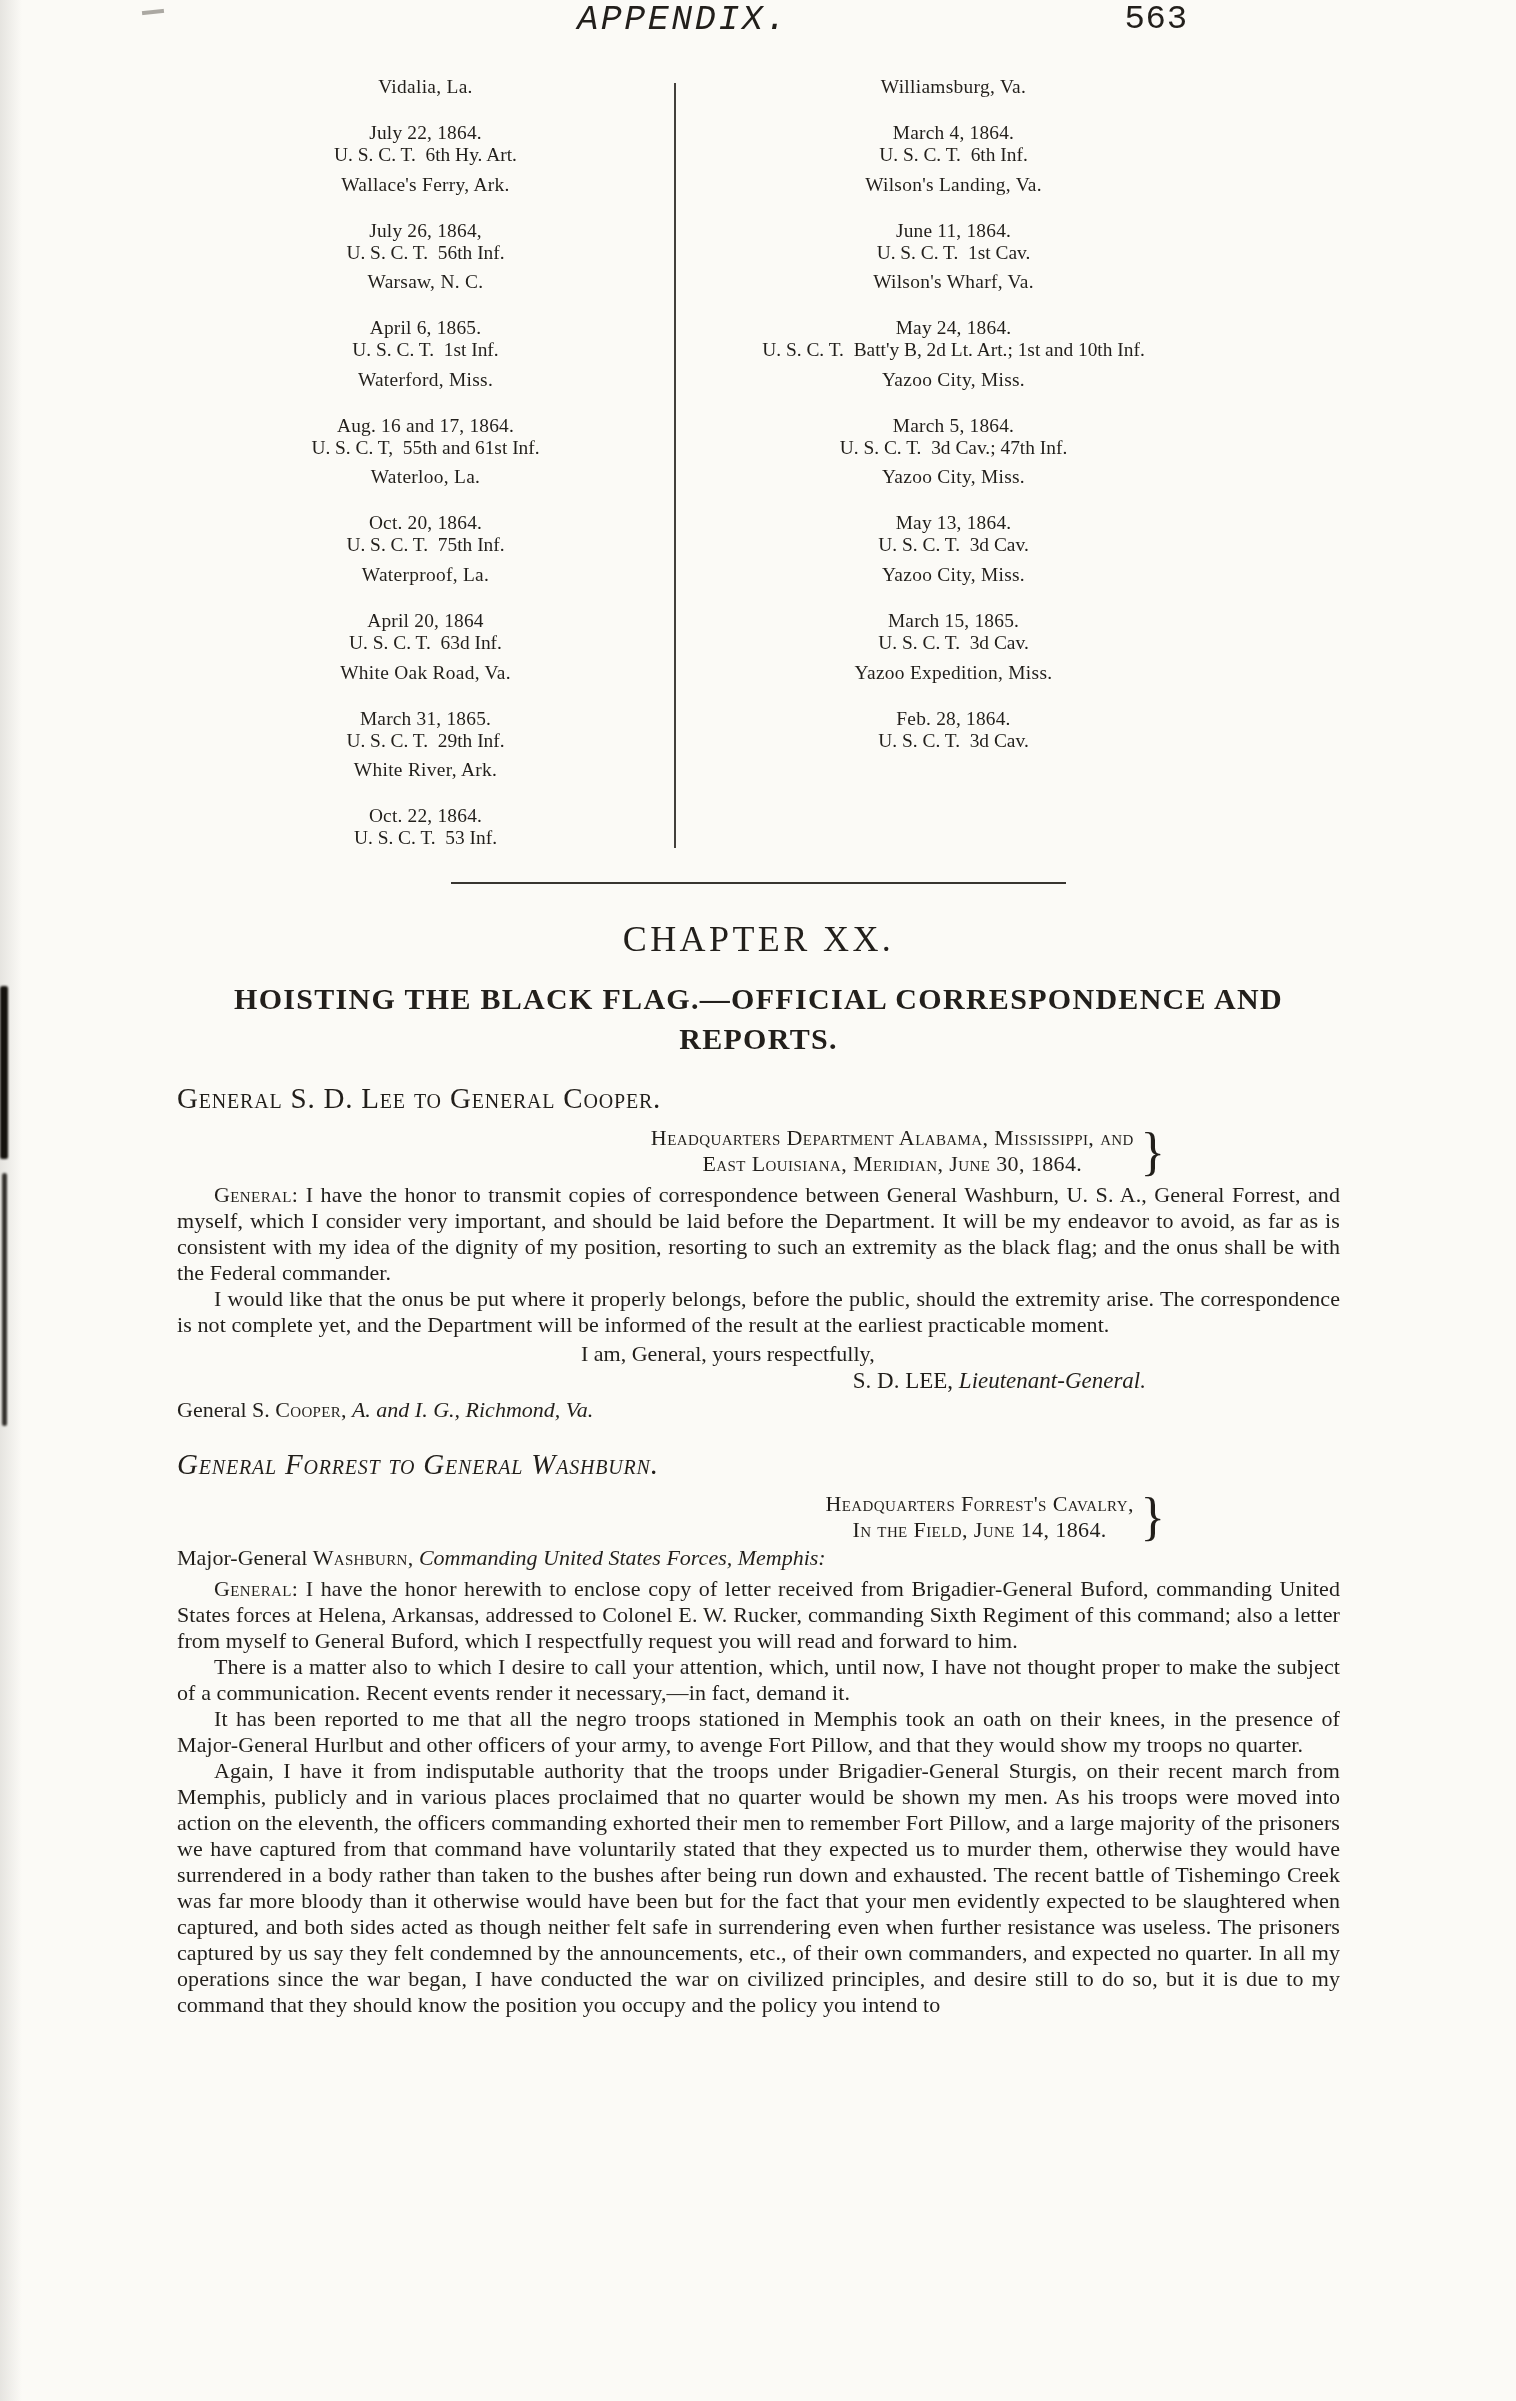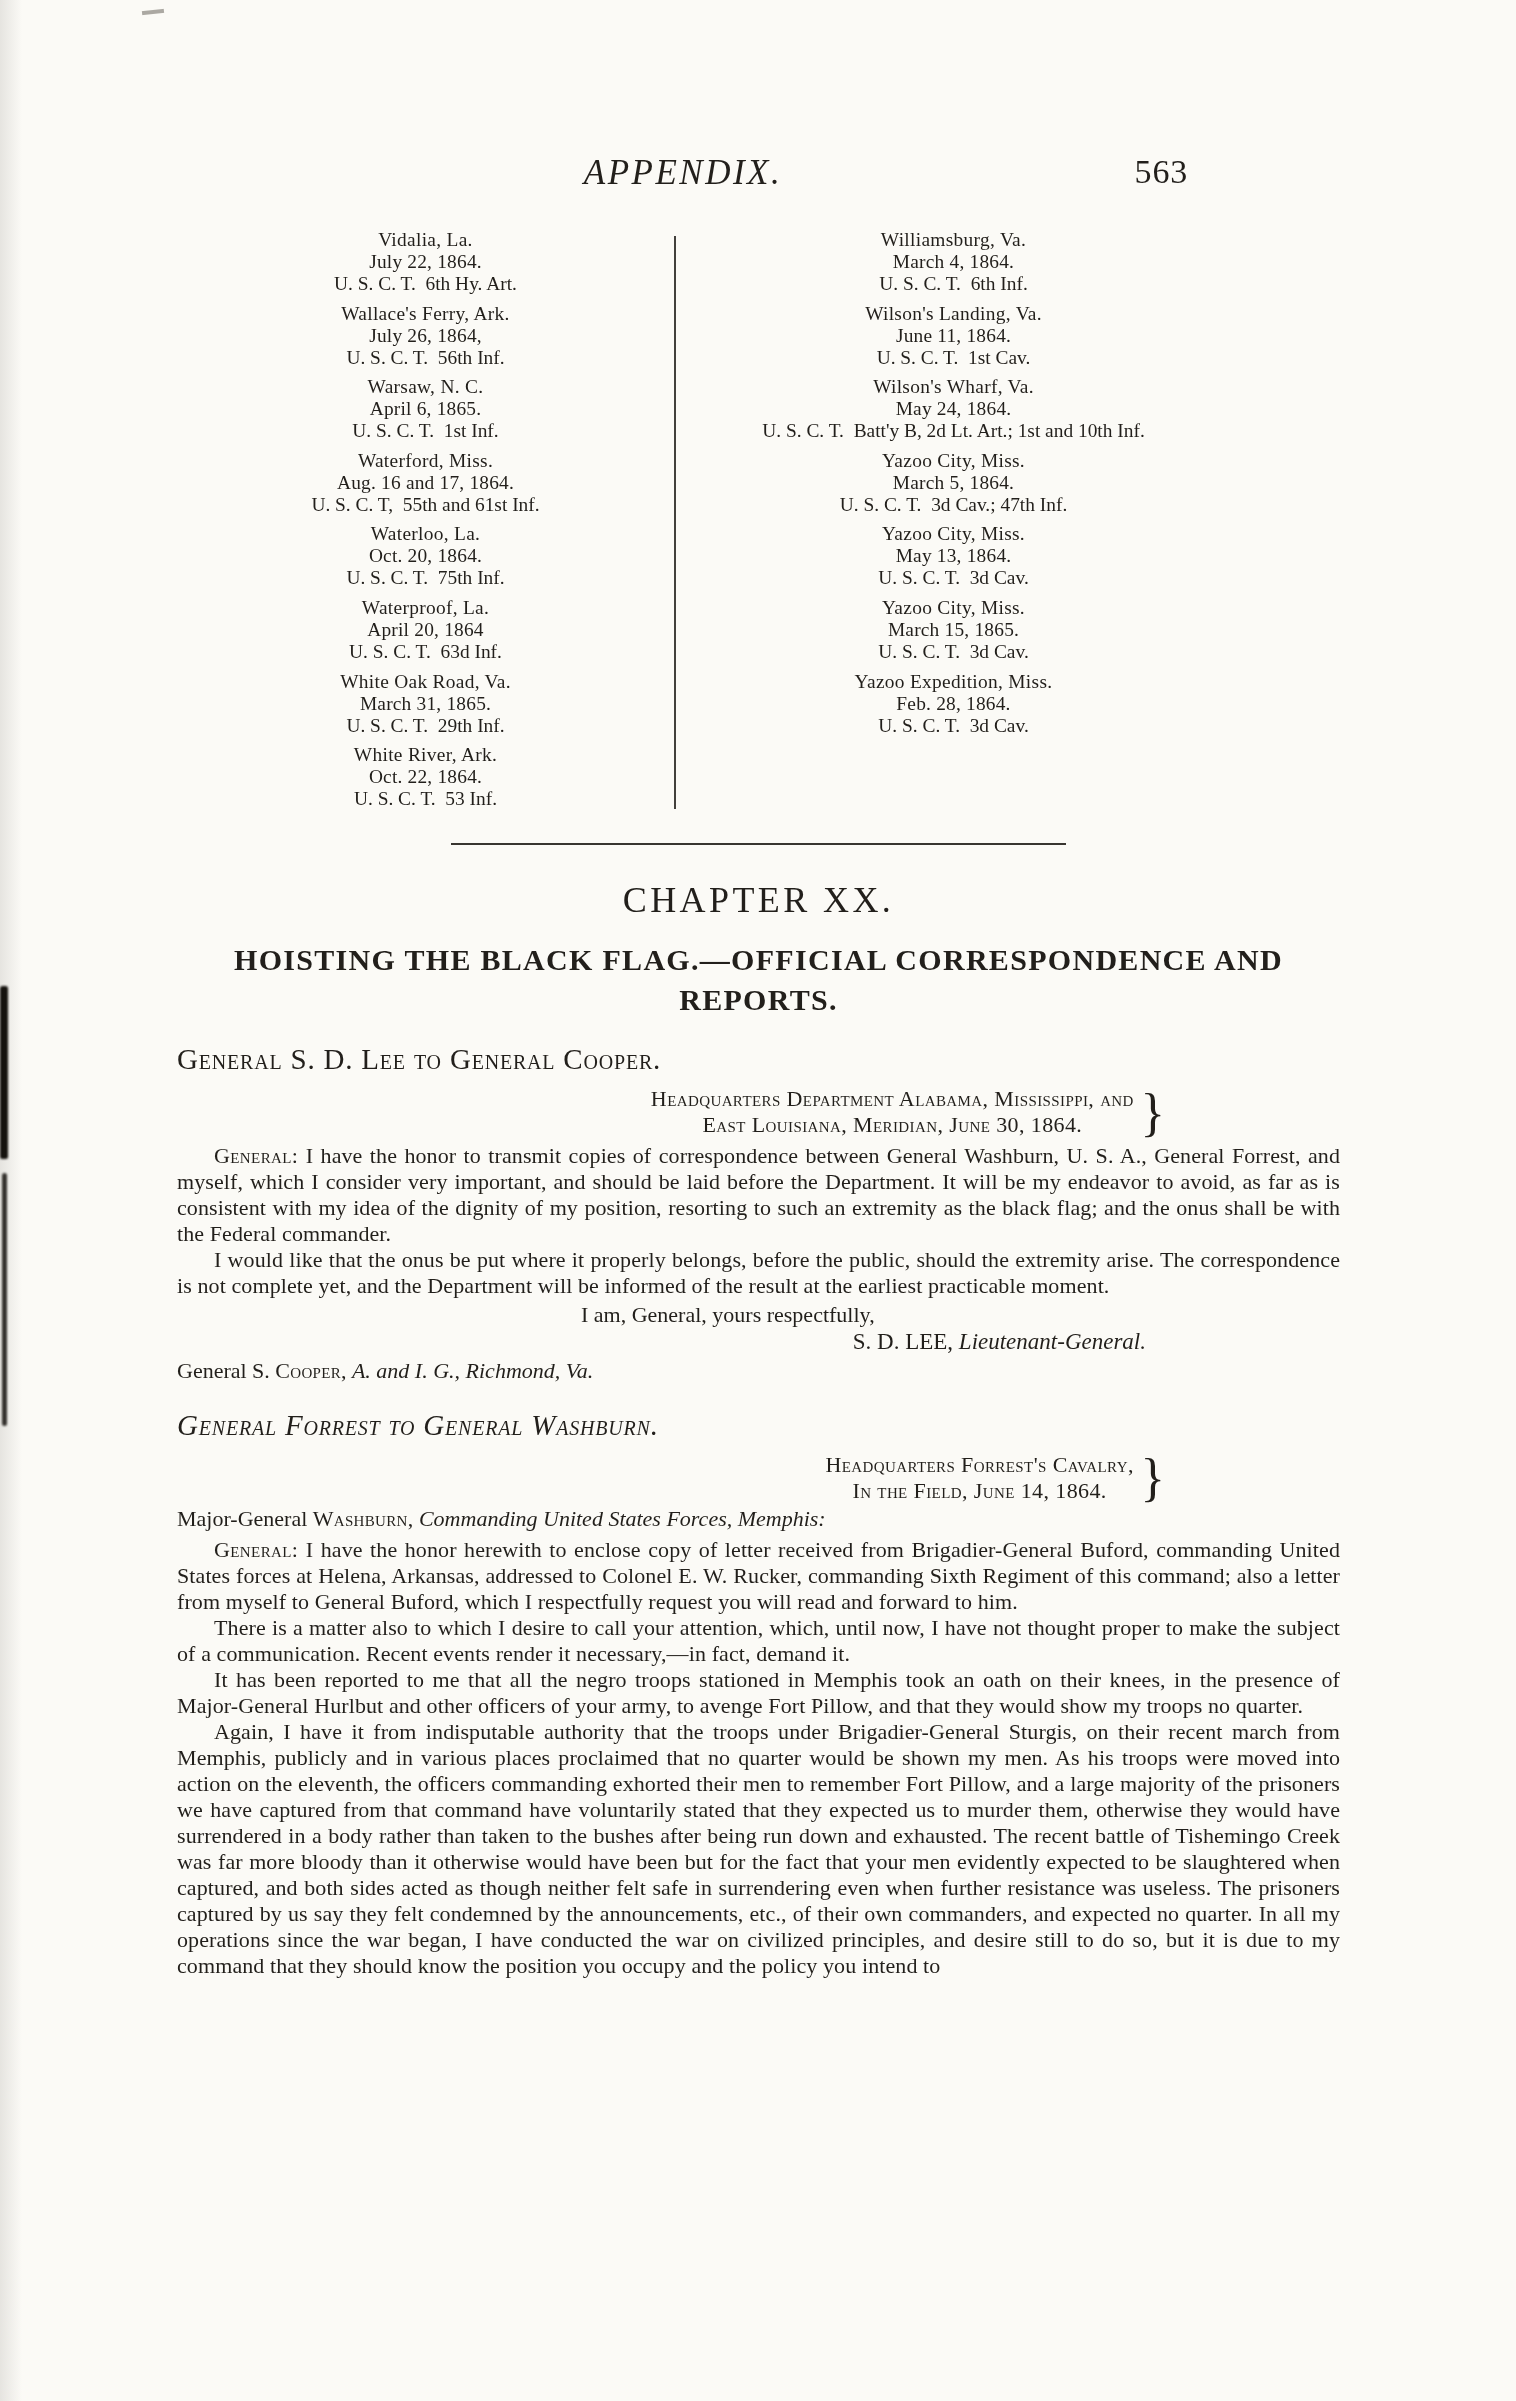--- a/index.html
+++ b/index.html
@@ -30,22 +30,22 @@
   .content {
     position: absolute;
     left: 177px;
     top: 0;
     width: 1163px;
   }
 
   
   .running-head {
     position: relative;
-    margin-top: 153px;
     height: 46px;
+    font-family: Liberation Mono, monospace;
   }
   .head-title {
     position: absolute;
     left: 506px;
     transform: translateX(-50%);
     font-style: italic;
     font-size: 35px;
     letter-spacing: 2.5px;
   }
   .folio {
@@ -69,21 +69,21 @@
     bottom: 8.4px;
     width: 1.7px;
     background: var(--ink, #221f1b);
     opacity: .85;
   }
   .col { font-size: 19.4px; line-height: 22px; text-align: center; }
   .col-left  { width: 497px; }
   .col-right { width: 539px; margin-left: 10px; }
   .entry { margin-bottom: 7.6px; }
   .entry .place { letter-spacing: 0.3px; }
-  .entry .date  { letter-spacing: 0.2px; }
+  .entry .date  { letter-spacing: 0.2px; margin-top: 24px; }
   .entry .unit  { white-space: pre-wrap; max-width: 539px; margin: 0 auto; }
 
   
   .section-rule {
     width: 615px;
     height: 2.5px;
     background: var(--ink, #221f1b);
     margin: 25px auto 0 auto;
     opacity: .9;
   }

